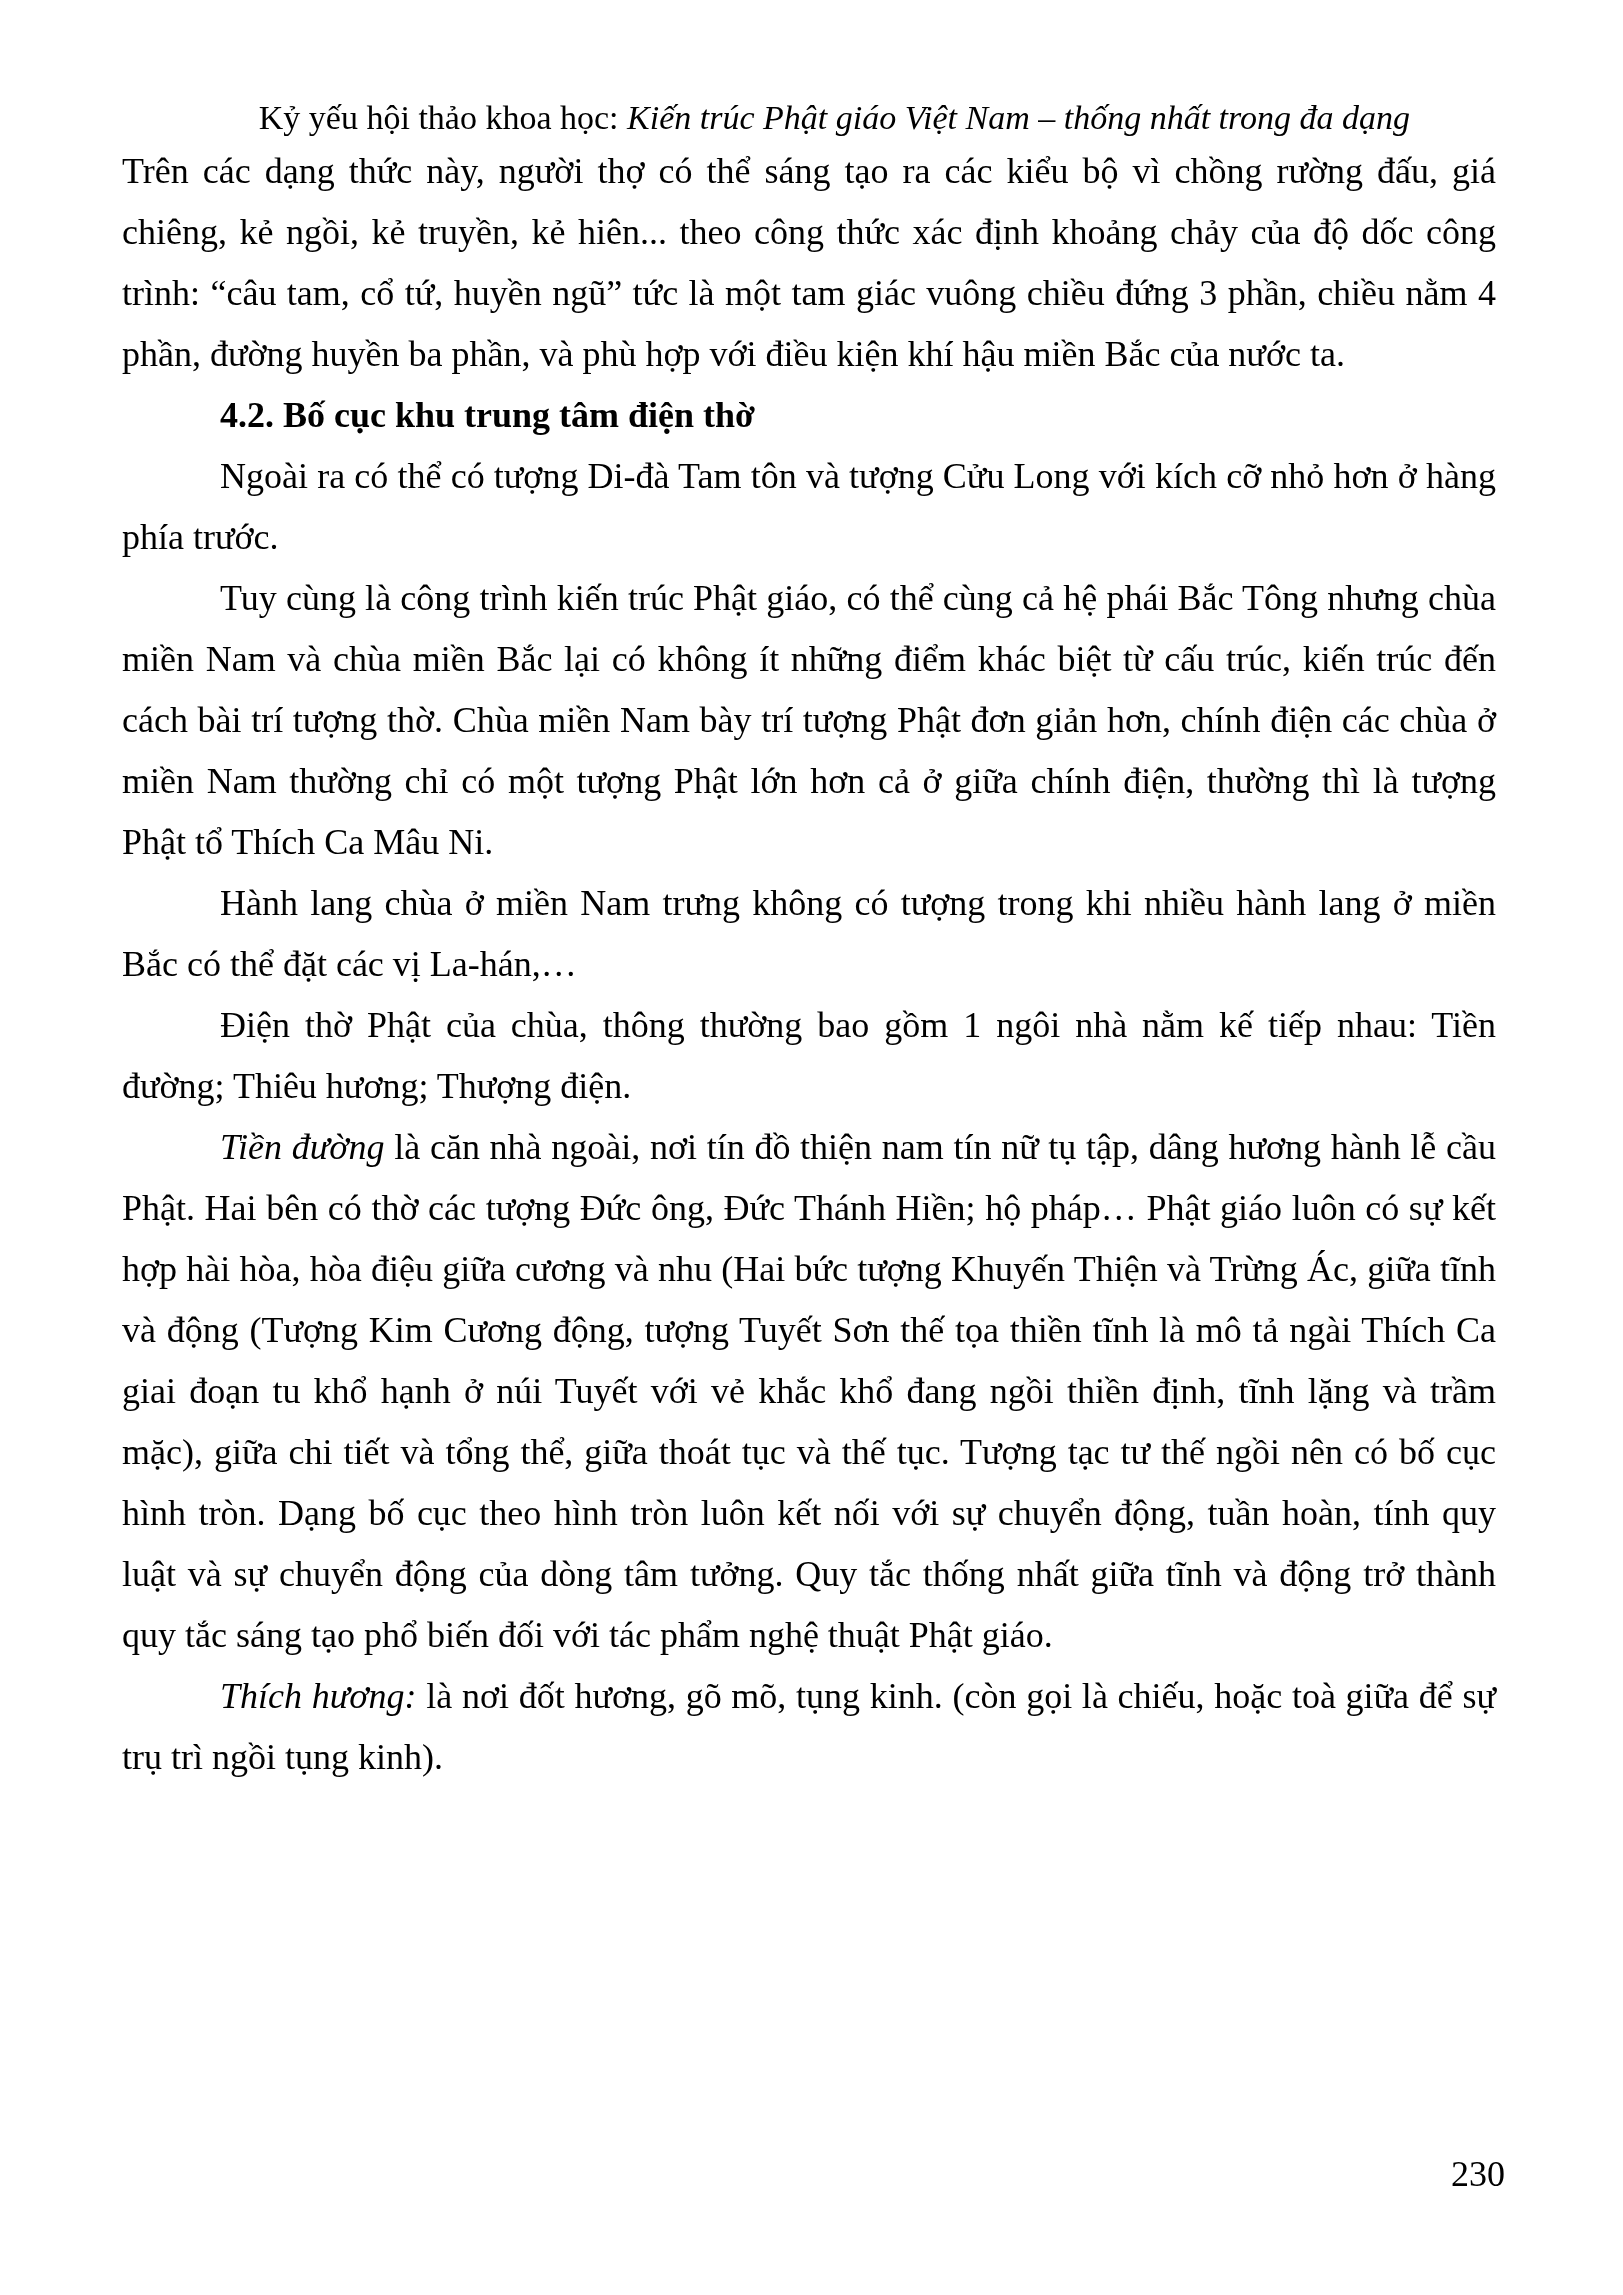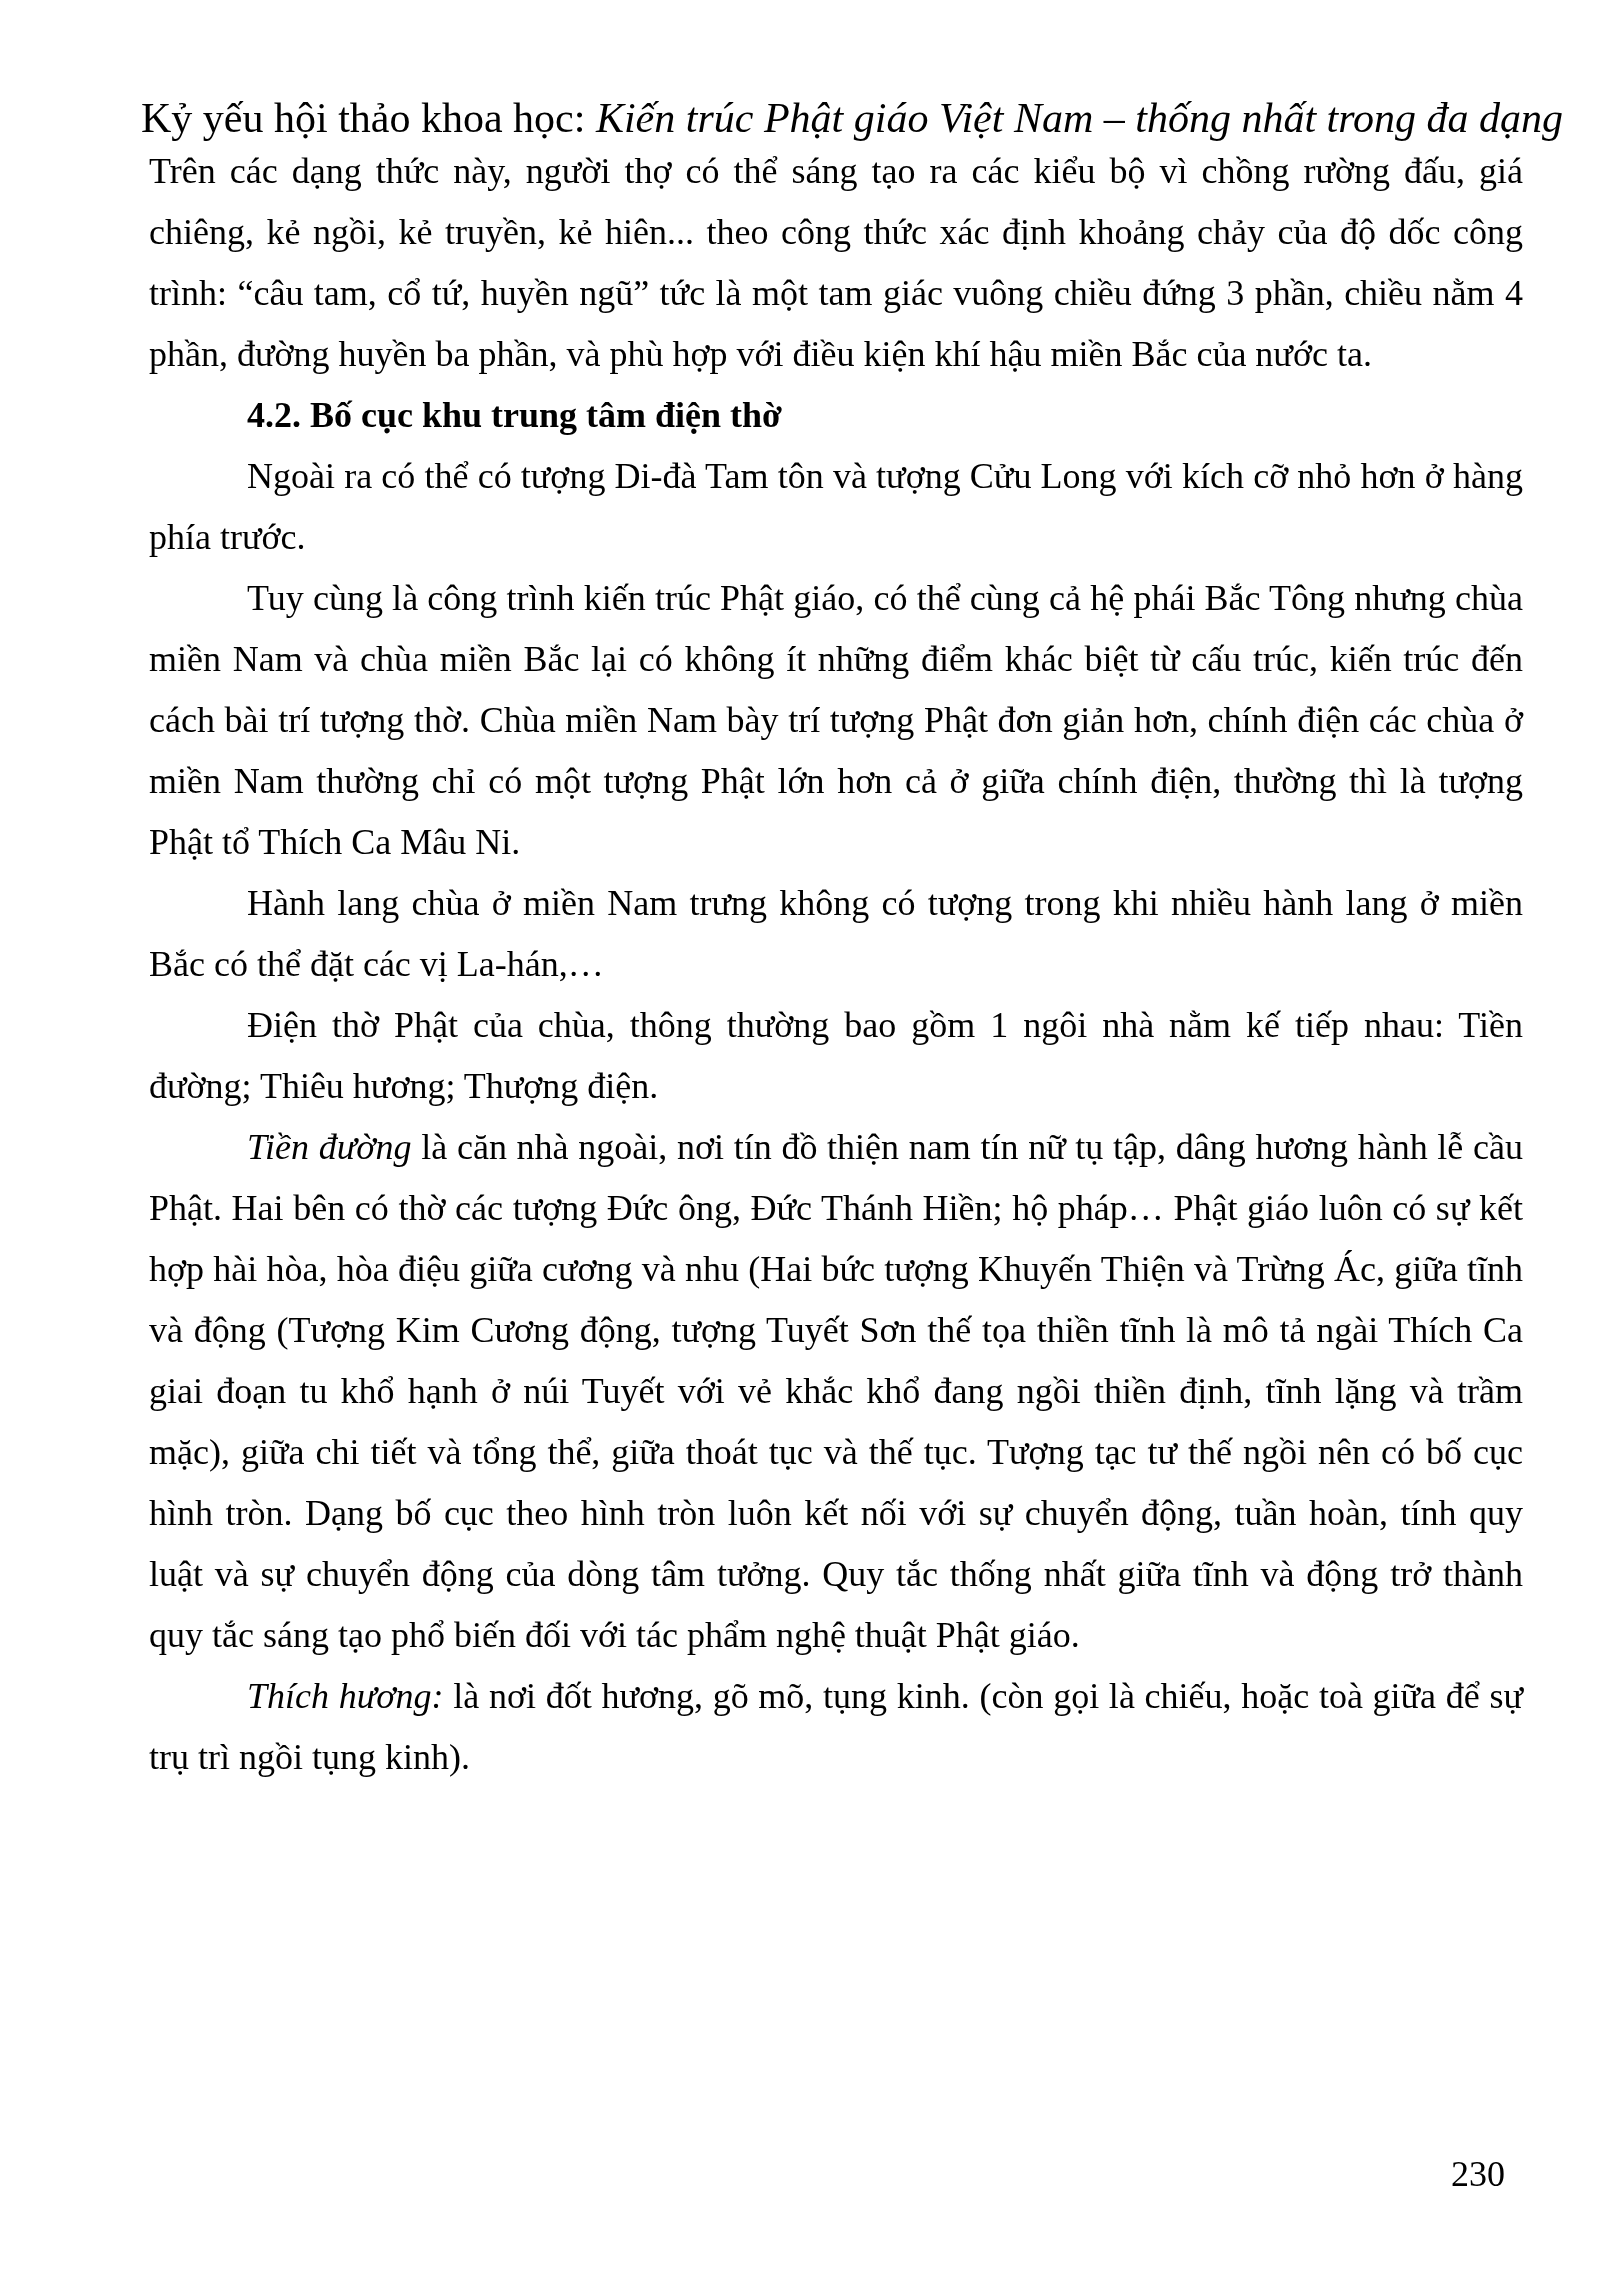--- a/index.html
+++ b/index.html
@@ -16,31 +16,31 @@
     color: #000000;
     font-family: "Liberation Serif", "DejaVu Serif", serif;
     overflow: hidden;
   }
   .running-header {
     position: absolute;
     top: 97px;
     left: 141px;
     right: 213px;
     text-align: right;
-    font-size: 42px;
+    font-size: 34px;
     line-height: 42px;
     white-space: nowrap;
   }
   .running-header .hdr-title {
     font-style: italic;
   }
   .body-text {
     position: absolute;
     top: 141px;
-    left: 149px;
+    left: 122px;
     width: 1374px;
     font-size: 36px;
     line-height: 61px;
     text-align: justify;
   }
   .body-text p {
     margin: 0;
     text-indent: 98px;
   }
   .body-text p.no-indent {

